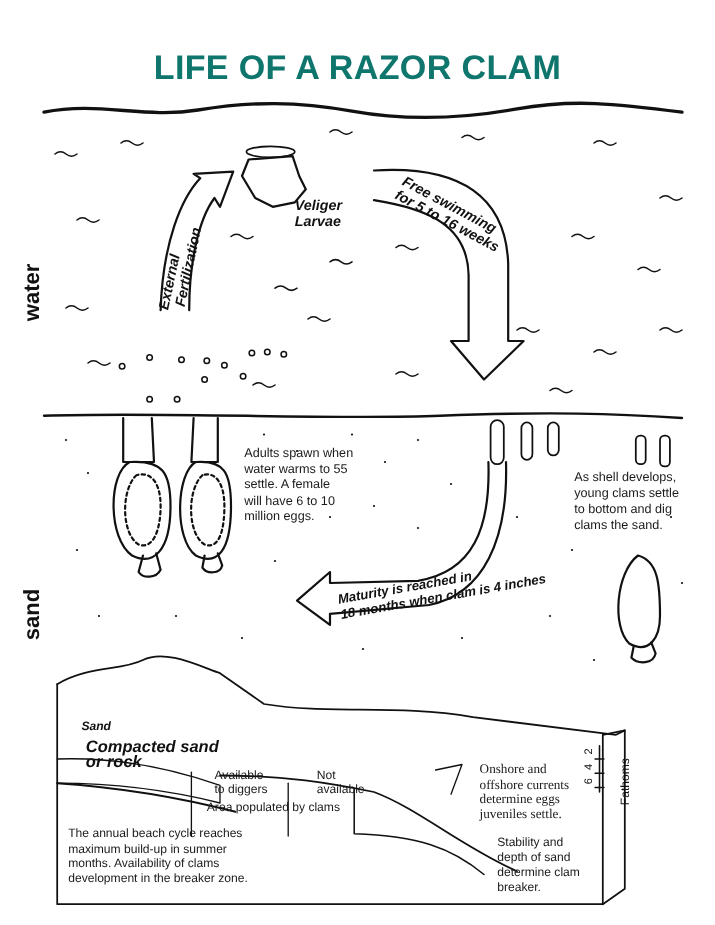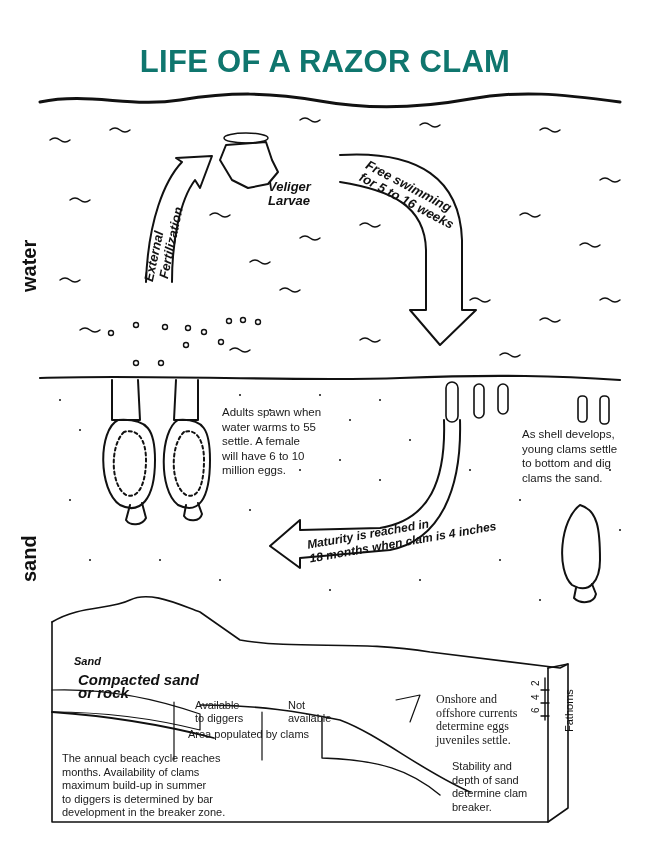--- a/index.html
+++ b/index.html
@@ -203,22 +203,21 @@
   <div>juveniles settle.</div>
 </div>
 <div class="abs note" style="left:452px; top:760px; font-size:11px; line-height:13.5px;">
   <div>Stability and</div>
   <div>depth of sand</div>
   <div>determine clam</div>
   <div>breaker.</div>
 </div>
 <div class="abs note" style="left:62px; top:752px; font-size:11px; line-height:13.5px;">
   <div>The annual beach cycle reaches</div>
+  <div>maximum build-up in summer</div>
   <div>months.  Availability of clams</div>
-  <div>maximum build-up in summer</div>
-  <div>to diggers is determined by bar</div>
   <div>development in the breaker zone.</div>
 </div>
 
 <div class="abs" style="left:563px; top:732px; font-size:11px; transform:rotate(-90deg); transform-origin:left top;">Fathoms</div>
 <div class="abs" style="left:530px; top:686px; font-size:10px; transform:rotate(-90deg); transform-origin:left top;">2</div>
 <div class="abs" style="left:530px; top:700px; font-size:10px; transform:rotate(-90deg); transform-origin:left top;">4</div>
 <div class="abs" style="left:530px; top:713px; font-size:10px; transform:rotate(-90deg); transform-origin:left top;">6</div>
 
 </body></html>

